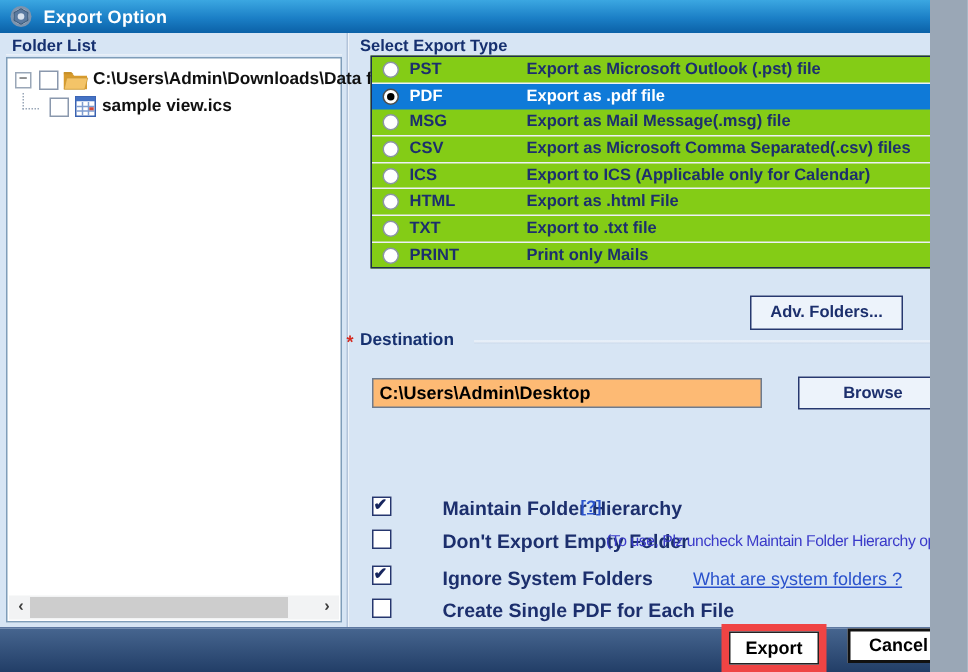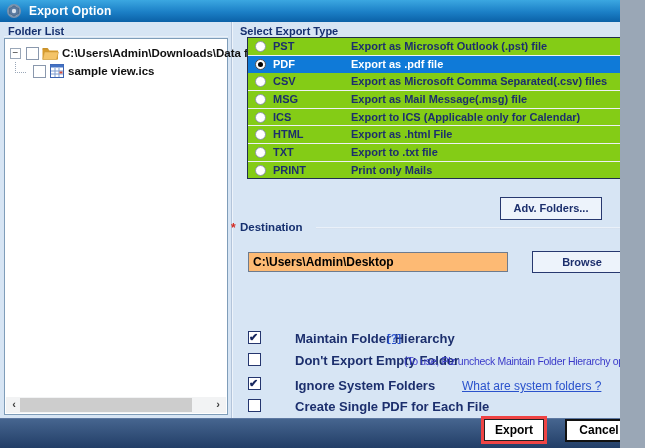--- a/index.html
+++ b/index.html
@@ -89,21 +89,21 @@
   .opt-label{position:absolute;left:268px;color:#1c2f6d;font-size:13px;font-weight:bold;white-space:nowrap;padding-left:27px;}
   .qlink{left:387px;top:332px;color:#2a52cc;font-size:11px;font-weight:bold;
     text-decoration:underline;cursor:pointer;}
   .opt-note{left:404px;top:355px;color:#3a3ac9;font-size:10.5px;letter-spacing:-0.3px;white-space:nowrap;}
   .sys-link{left:462px;top:379px;color:#2a52cc;font-size:12px;
     text-decoration:underline;cursor:pointer;white-space:nowrap;}
 
   
   .bottombar{left:0;top:418px;width:645px;height:30px;
     background:linear-gradient(#46658f,#223e67);border-top:1px solid #5d78a1;box-sizing:border-box;}
-  .export-wrap{left:481px;top:416px;border:3px solid #ef4444;background:#000000;cursor:pointer;}
+  .export-wrap{left:481px;top:416px;border:5px solid #ef4444;background:#000000;cursor:pointer;}
   .export-btn{width:60px;height:22px;box-sizing:border-box;background:#fff;border:1px solid #222;
     font-size:12px;font-weight:bold;color:#000;text-align:center;line-height:20px;}
   .cancel-btn{left:565px;top:419px;width:68px;height:23px;box-sizing:border-box;
     background:#fff;border:2px solid #111;font-size:12px;font-weight:bold;color:#000;
     text-align:center;line-height:19px;cursor:pointer;}
 </style>
 </head>
 <body>
 
 <div class="window">
@@ -165,27 +165,27 @@
       </div>
       <div class="lrow on">
         <span class="radio on">
             <span class="dot"></span>
           </span>
         <span class="lname">PDF</span>
         <span class="ldesc">Export as .pdf file</span>
       </div>
       <div class="lrow">
         <span class="radio"></span>
+        <span class="lname">MSG</span>
+        <span class="ldesc">Export as Mail Message(.msg) file</span>
+      </div>
+      <div class="lrow">
+        <span class="radio"></span>
         <span class="lname">CSV</span>
         <span class="ldesc">Export as Microsoft Comma Separated(.csv) files</span>
-      </div>
-      <div class="lrow">
-        <span class="radio"></span>
-        <span class="lname">MSG</span>
-        <span class="ldesc">Export as Mail Message(.msg) file</span>
       </div>
       <div class="lrow">
         <span class="radio"></span>
         <span class="lname">ICS</span>
         <span class="ldesc">Export to ICS (Applicable only for Calendar)</span>
       </div>
       <div class="lrow">
         <span class="radio"></span>
         <span class="lname">HTML</span>
         <span class="ldesc">Export as .html File</span>

